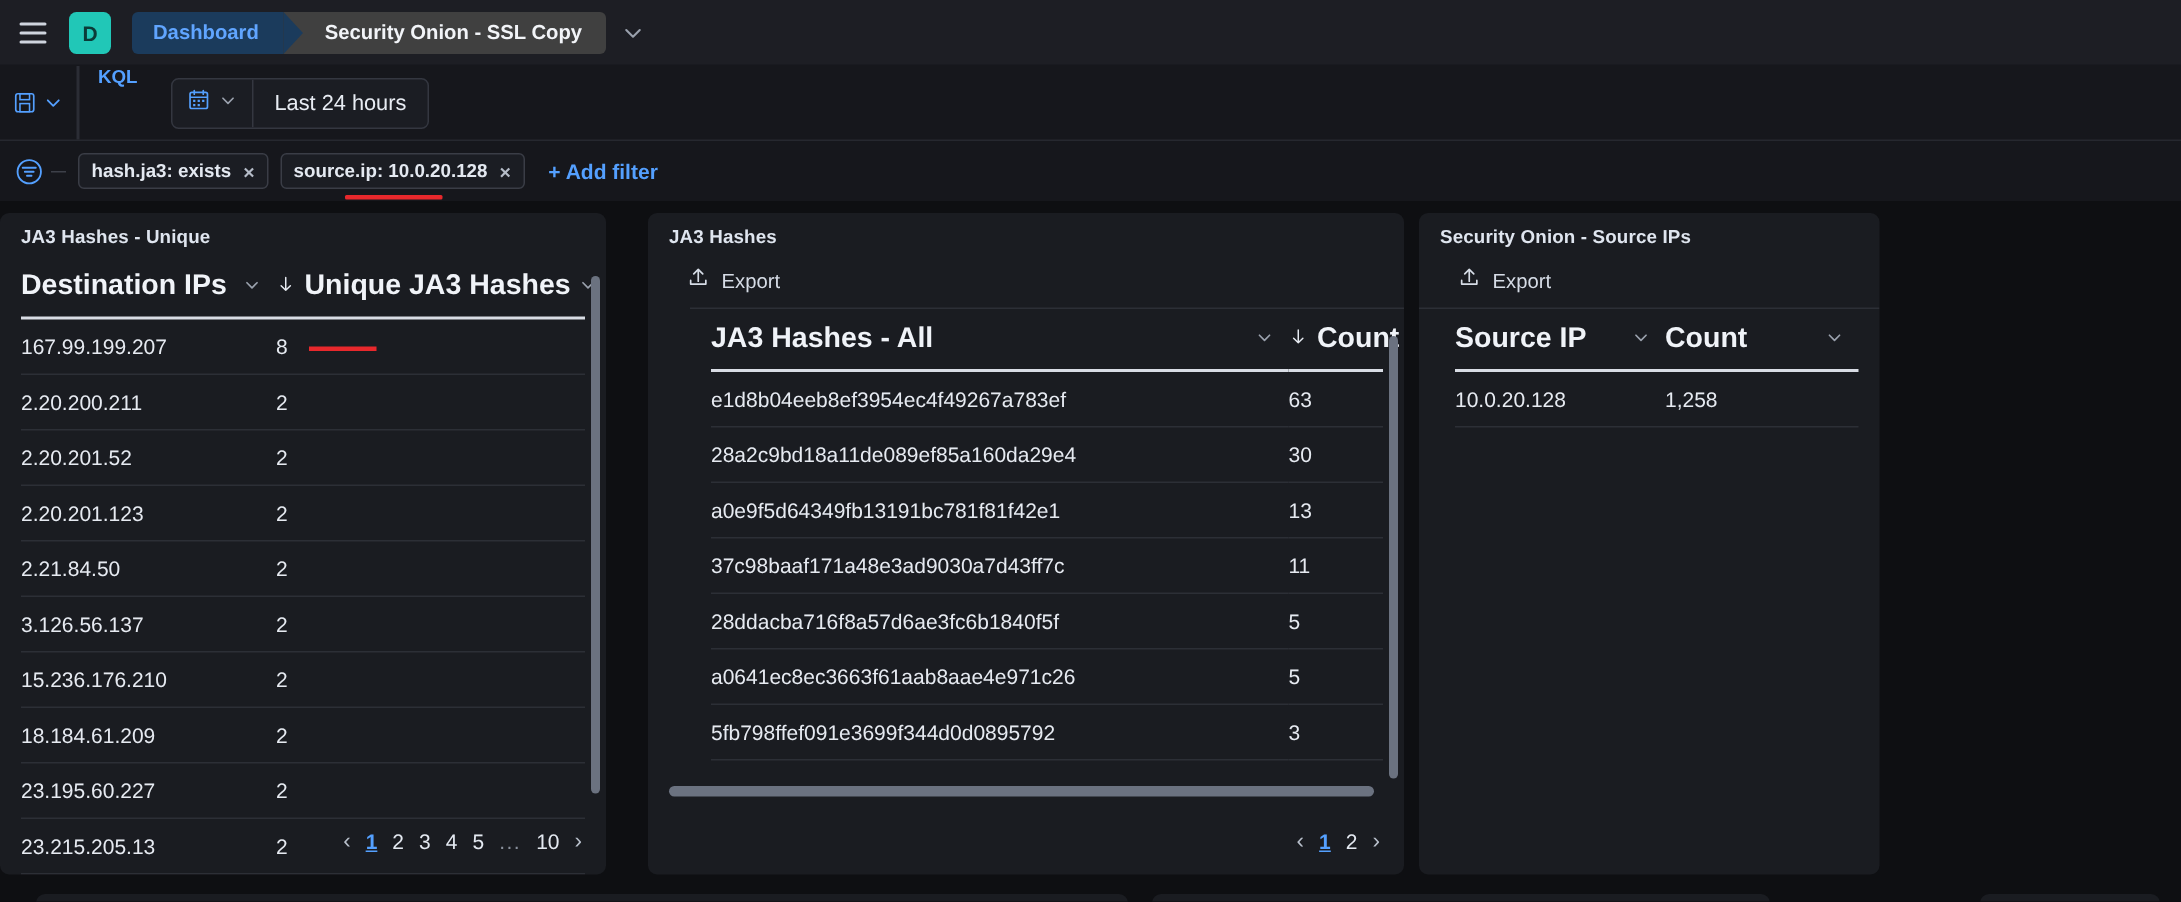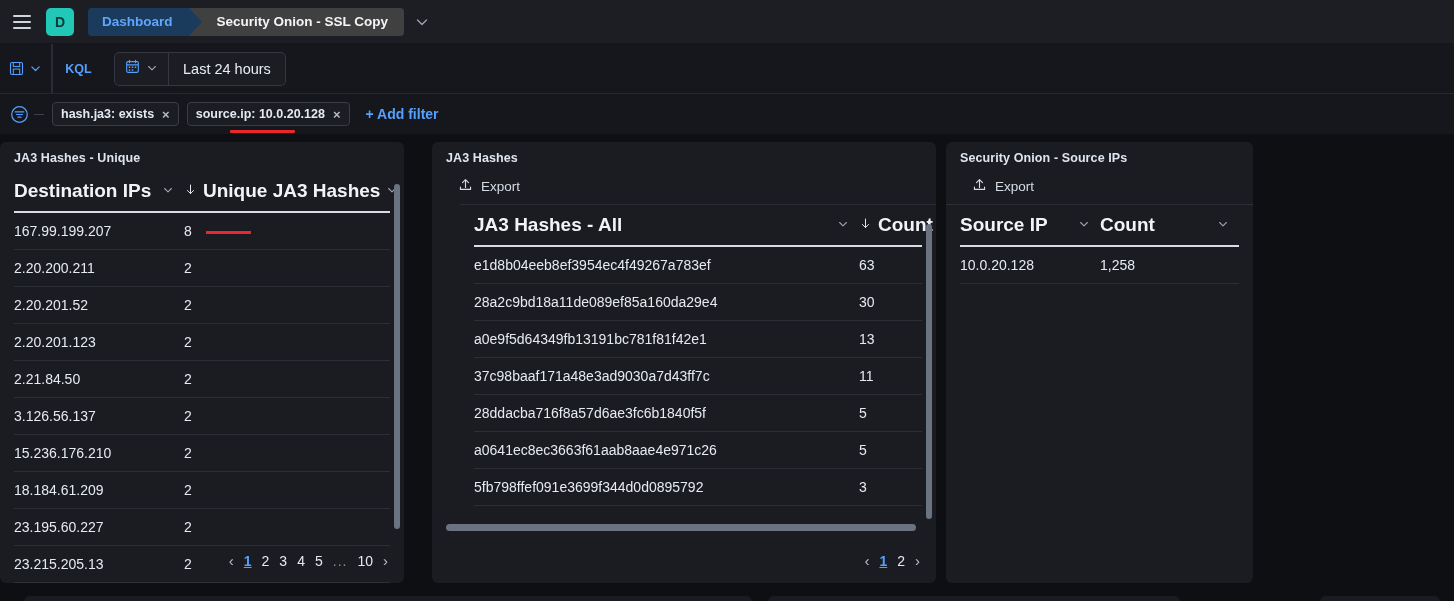--- a/index.html
+++ b/index.html
@@ -59,21 +59,21 @@
   .qb-saved {
     width: 52px; display: flex; align-items: center; justify-content: center; gap: 5px;
     border-right: 1px solid #2b2d35; cursor: pointer;
   }
   .qb-saved .ic { color: #54a0ff; display: flex; }
   .qb-input {
     flex: 1; display: flex; align-items: center; padding: 0 18px;
     background: #16171c; font-size: 14.5px; color: #e8ecf3; cursor: text;
   }
   .qb-kql {
-    width: 52px; display: flex; align-items: center; justify-content: center;
+    width: 52px; display: flex; justify-content: center;
     color: #54a0ff; font-size: 12.5px; font-weight: 700; cursor: pointer;
     border-left: 1px solid #2b2d35;
   }
   .qb-daterange {
     display: flex; align-items: center; height: 34px; align-self: center;
     margin-left: 10px; margin-right: 8px;
     border: 1px solid #343740; border-radius: 5px; overflow: hidden;
     background: #1b1d23;
   }
   .qb-cal {
@@ -440,21 +440,21 @@
     <div class="panel-title">Security Onion - Source IPs</div>
     <div class="export-row">
       <span>
         <svg width="15" height="15" viewBox="0 0 16 16">
             <path d="M8 11.2 V2.8 M4.8 6 L8 2.8 L11.2 6" stroke="#d6dce6" stroke-width="1.2" fill="none" stroke-linecap="round" stroke-linejoin="round"></path>
             <path d="M2.6 10.6 V13.2 H13.4 V10.6" stroke="#d6dce6" stroke-width="1.2" fill="none" stroke-linecap="round" stroke-linejoin="round"></path>
           </svg>
       </span>
       <span class="export-label">Export</span>
     </div>
-    <div style="padding:0 14px 0 14px; position:relative; border-top:1px solid #2c2f36;">
+    <div style="padding:0 14px 0 24px; position:relative; border-top:1px solid #2c2f36;">
       <table class="dt">
         <colgroup>
             <col style="width:140px">
             <col style="width:auto">
           </colgroup>
         <thead>
           <tr>
             <th>
               <div class="th-inner">
                 <span>Source IP</span>

